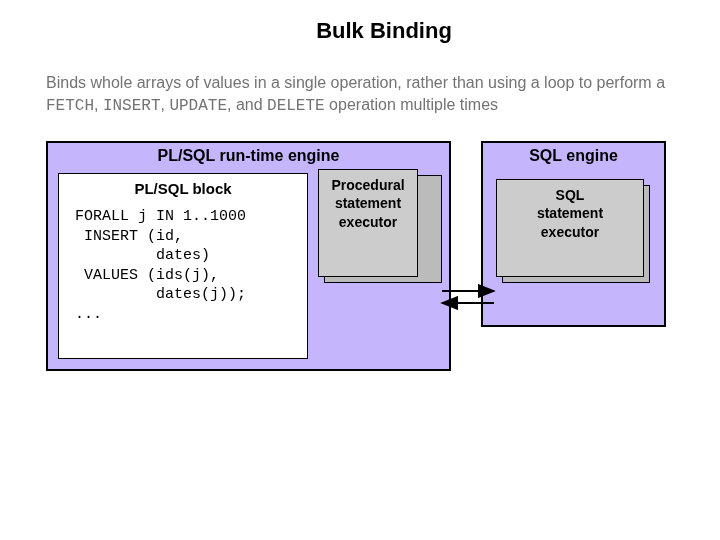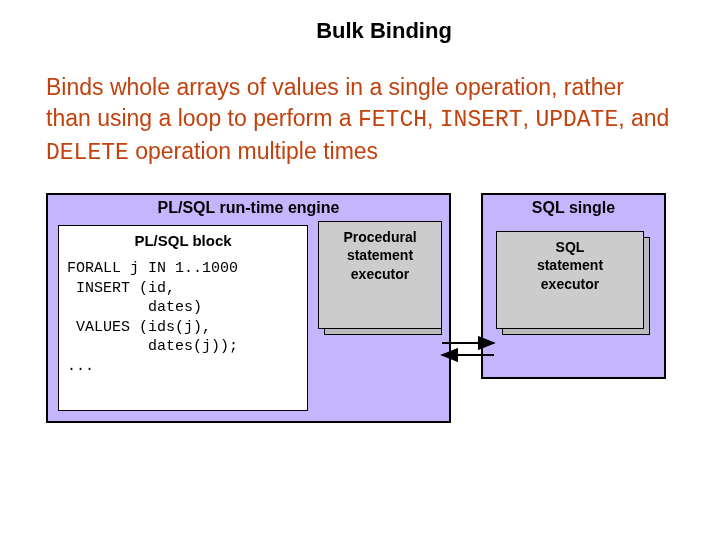--- a/index.html
+++ b/index.html
@@ -14,23 +14,23 @@
   }
   .title {
     text-align: center;
     font-size: 22px;
     font-weight: bold;
     margin-top: 18px;
     padding-left: 48px;
   }
   .desc {
     margin: 28px 46px 8px 46px;
-    font-size: 23px;
+    font-size: 16px;
     line-height: 1.35;
-    color: #c2410c;
+    color: #737373;
   }
   .mono { font-family: "Courier New", Courier, monospace; }
   .diagram {
     position: relative;
     margin: 24px 0 0 46px;
     width: 628px;
     height: 260px;
   }
   .engine {
     position: absolute;
@@ -56,21 +56,21 @@
     margin: 4px 0 6px 0;
   }
   .plsql-block {
     position: absolute;
     left: 10px;
     top: 30px;
     width: 250px;
     height: 186px;
     background: #fff;
     border: 1.5px solid #000;
-    padding: 6px 8px;
+    padding: 6px 16px;
   }
   .plsql-block-title {
     font-weight: bold;
     font-size: 15px;
     text-align: center;
     margin-bottom: 10px;
   }
   .code {
     font-family: "Courier New", Courier, monospace;
     font-size: 15px;
@@ -120,26 +120,26 @@
       <div class="code">FORALL j IN 1..1000
  INSERT (id,
          dates)
  VALUES (ids(j),
          dates(j));
 ...</div>
     </div>
   </div>
 
   <div class="engine sql-engine">
-    <div class="engine-title">SQL single</div>
+    <div class="engine-title">SQL engine</div>
   </div>
 
   <div class="exec-wrap proc-exec">
     <div class="exec-shadow" style="left:6px;top:6px;width:118px;height:108px;"></div>
-    <div class="exec-front" style="left:0;top:0;width:124px;height:108px;white-space:pre-line;">Procedural
+    <div class="exec-front" style="left:0;top:0;width:100px;height:108px;white-space:pre-line;">Procedural
 statement
 executor</div>
   </div>
 
   <div class="exec-wrap sql-exec">
     <div class="exec-shadow" style="left:6px;top:6px;width:148px;height:98px;"></div>
     <div class="exec-front" style="left:0;top:0;width:148px;height:98px;white-space:pre-line;">SQL
 statement
 executor</div>
   </div>

